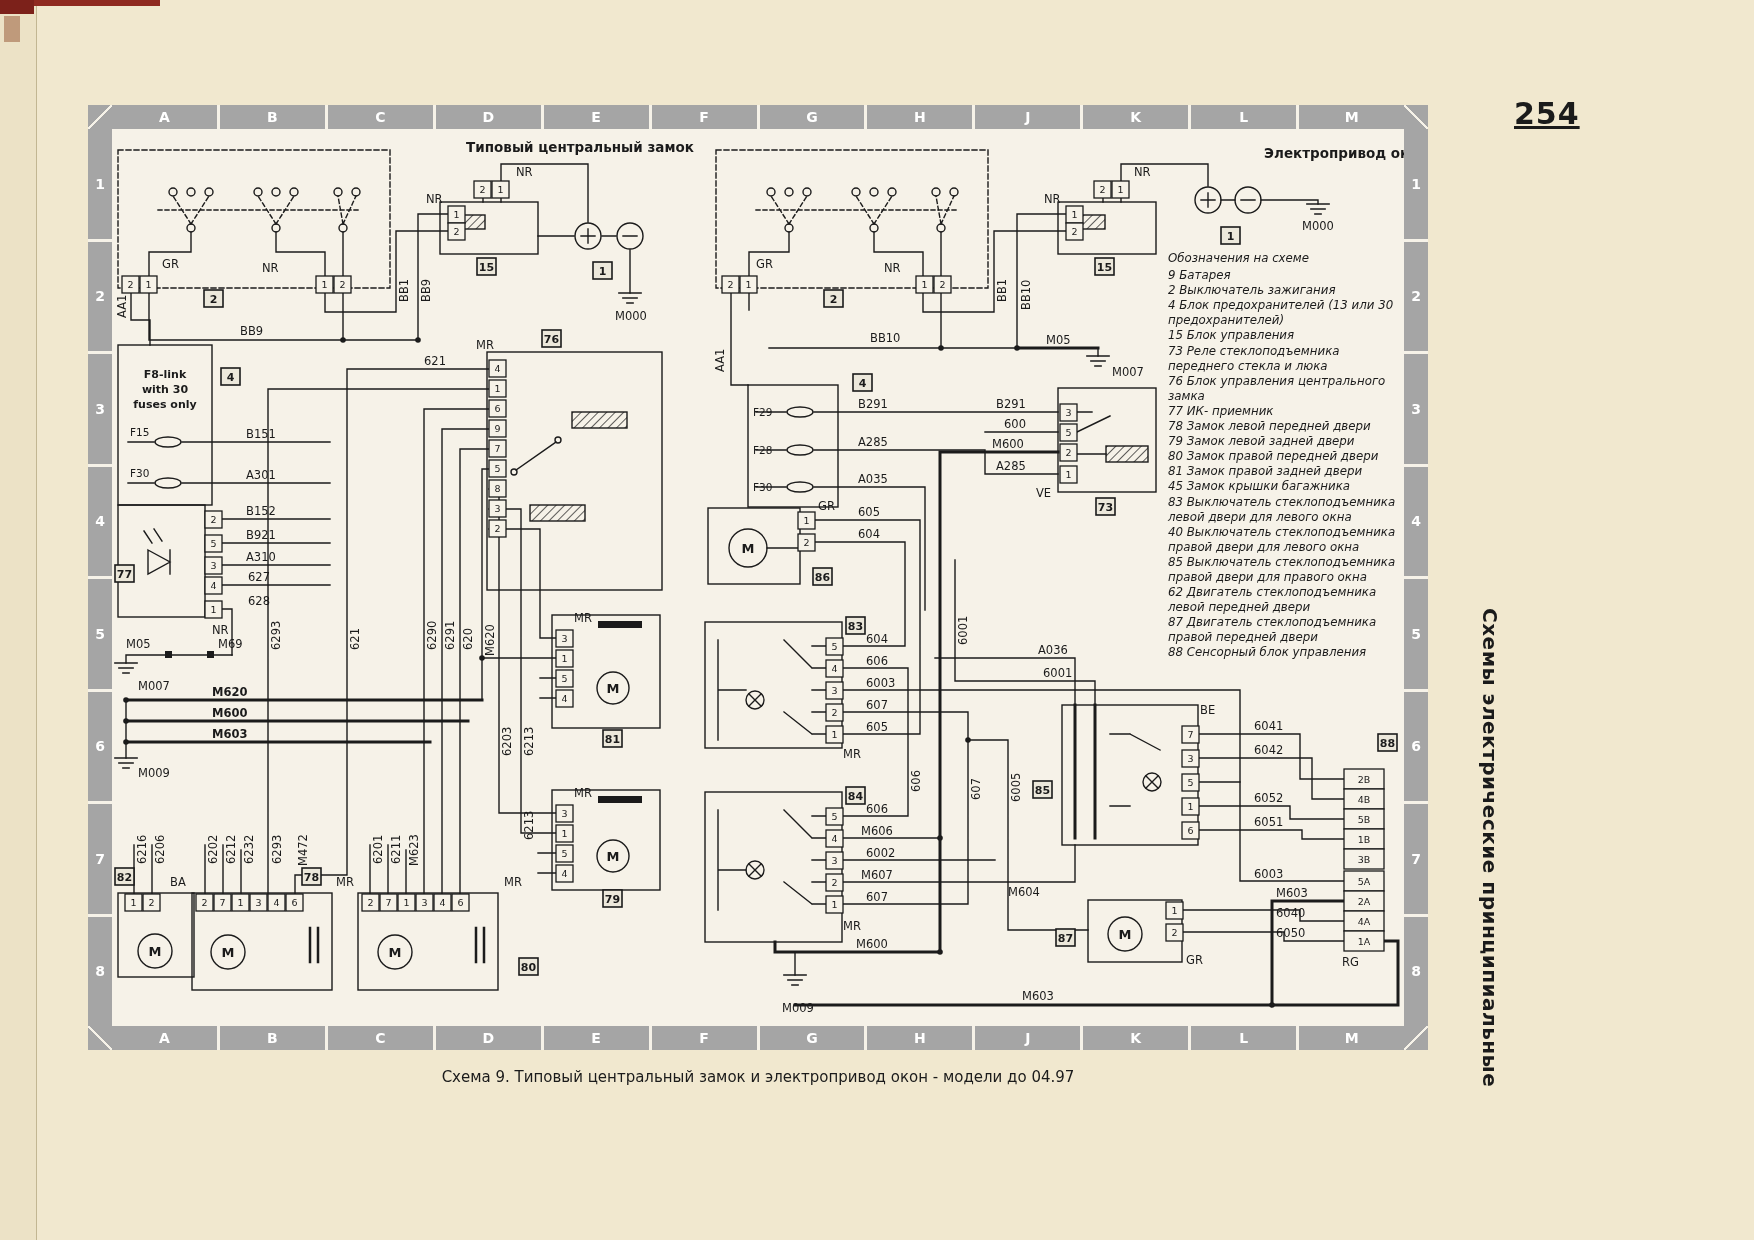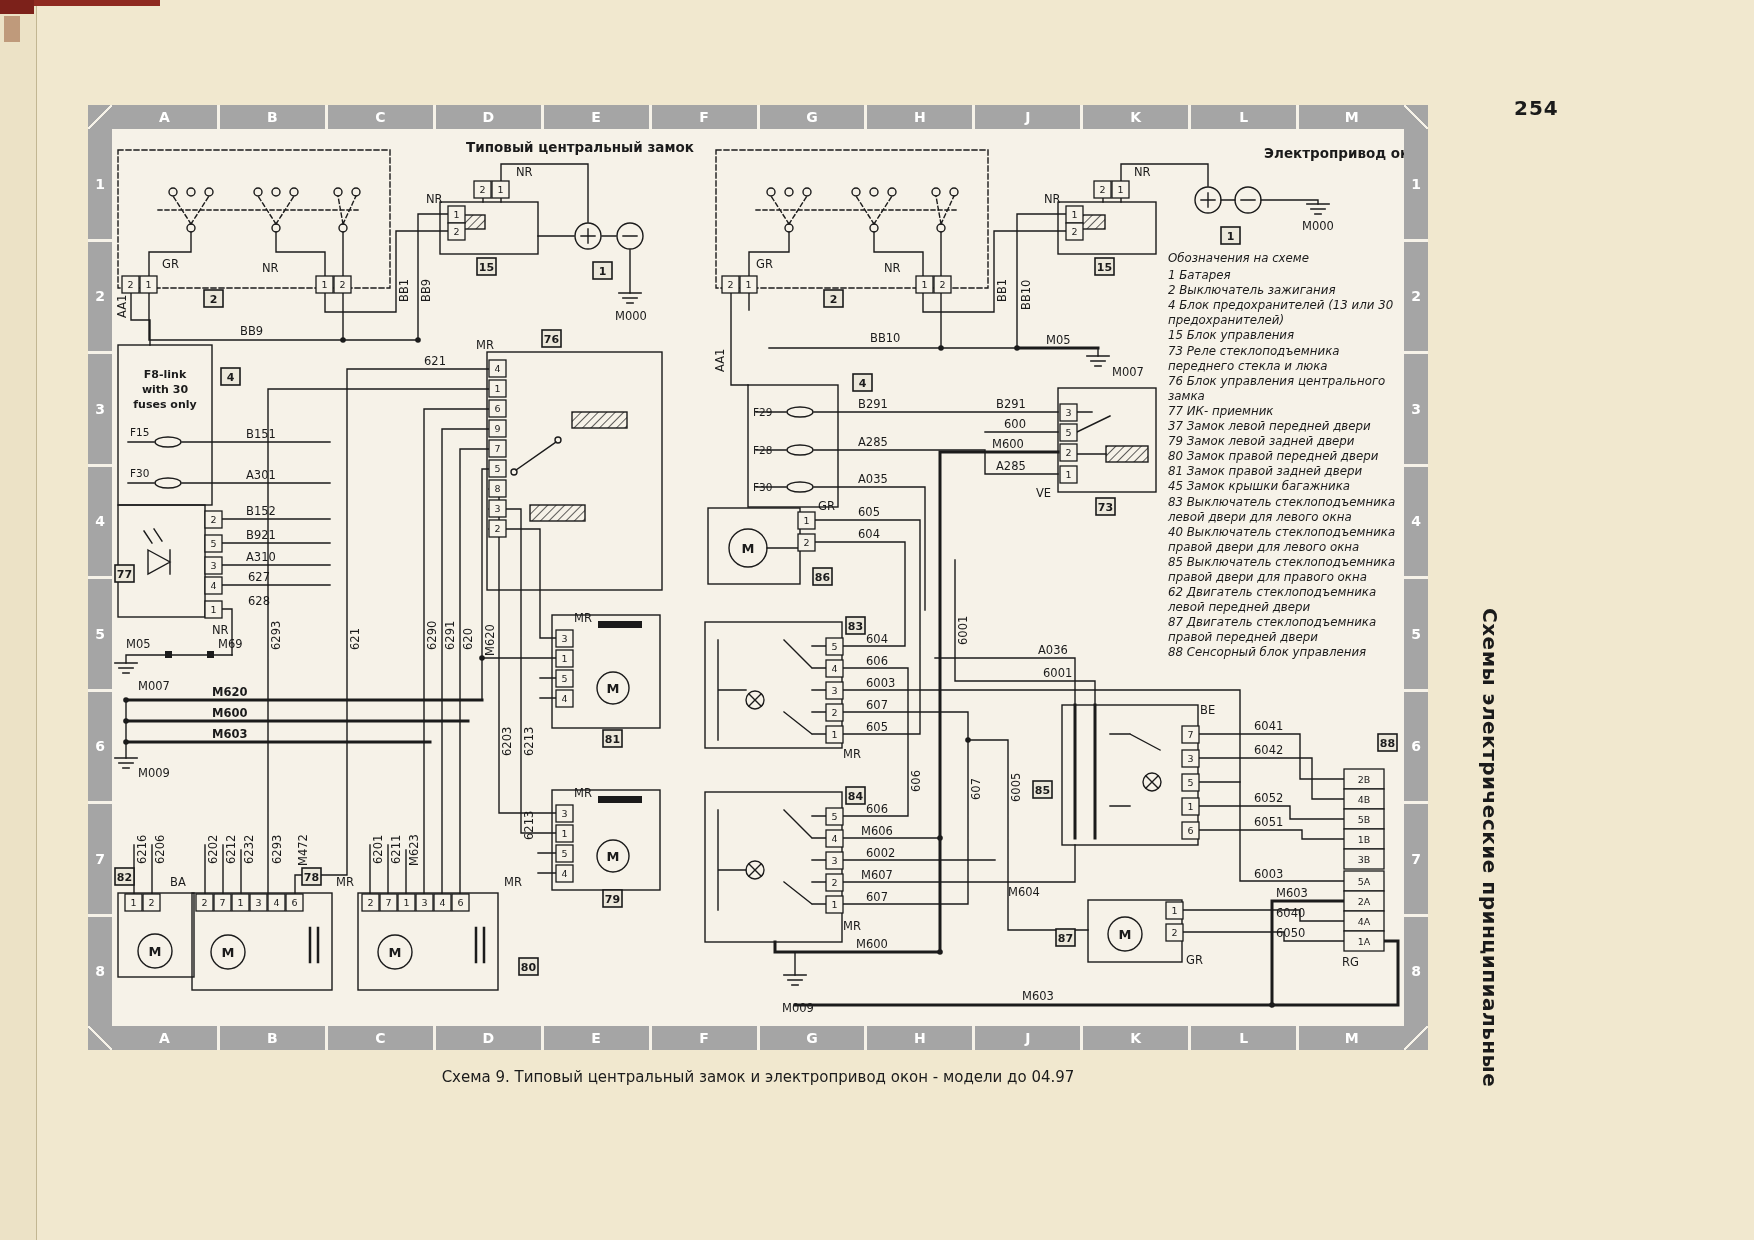--- a/index.html
+++ b/index.html
@@ -21,21 +21,21 @@
           background:linear-gradient(135deg,#a5a5a5 46%,#f6f2e8 46%,#f6f2e8 54%,#a5a5a5 54%);}
   #corner-tl{left:0;top:0;}
   #corner-tr{right:0;top:0;transform:scaleX(-1);}
   #corner-bl{left:0;bottom:0;transform:scaleY(-1);}
   #corner-br{right:0;bottom:0;transform:scale(-1,-1);}
   #schem{position:absolute;left:24px;top:24px;}
   svg text{fill:#1b1b1b;}
   #legend{position:absolute;left:1080px;top:146px;width:236px;font-size:11.8px;line-height:1.28;font-style:italic;}
   .legend-title{margin-bottom:2px;}
   .caption{position:absolute;left:88px;top:1068px;width:1340px;text-align:center;font-weight:normal;font-size:15px;}
-  .page-number{position:absolute;left:1514px;top:96px;font-size:20px;font-weight:bold;letter-spacing:1px;}
+  .page-number{position:absolute;left:1514px;top:96px;font-size:30px;font-weight:bold;letter-spacing:1px;text-decoration:underline;}
   .side-title{position:absolute;left:1478px;top:608px;writing-mode:vertical-rl;font-size:20px;font-weight:bold;letter-spacing:.5px;}
 </style>
 </head>
 <body>
 
 <div class="page">
   <div class="edge-left"></div>
   <div class="scan-top"></div>
   <div class="scan-mark1"></div>
   <div class="scan-mark2"></div>
@@ -635,28 +635,28 @@
           <text x="1342" y="966" font-size="11.5" text-anchor="start" font-weight="normal">RG</text>
           <text x="1186" y="964" font-size="11.5" text-anchor="start" font-weight="normal">GR</text>
           <text x="748" y="553" font-size="13" text-anchor="middle" font-weight="bold">M</text>
           <text x="1125" y="939" font-size="13" text-anchor="middle" font-weight="bold">M</text>
         </g>
     </svg>
 
     <div id="legend">
       <div class="legend-title">Обозначения на схеме</div>
       <div id="legend-items">
-          <div>1 Батарея</div>
+          <div>9 Батарея</div>
           <div>2 Выключатель зажигания</div>
           <div>4 Блок предохранителей (13 или 30 предохранителей)</div>
           <div>15 Блок управления</div>
           <div>73 Реле стеклоподъемника переднего стекла и люка</div>
           <div>76 Блок управления центрального замка</div>
           <div>77 ИК- приемник</div>
-          <div>37 Замок левой передней двери</div>
+          <div>78 Замок левой передней двери</div>
           <div>79 Замок левой задней двери</div>
           <div>80 Замок правой передней двери</div>
           <div>81 Замок правой задней двери</div>
           <div>45 Замок крышки багажника</div>
           <div>83 Выключатель стеклоподъемника левой двери для левого окна</div>
           <div>40 Выключатель стеклоподъемника правой двери для левого окна</div>
           <div>85 Выключатель стеклоподъемника правой двери для правого окна</div>
           <div>62 Двигатель стеклоподъемника левой передней двери</div>
           <div>87 Двигатель стеклоподъемника правой передней двери</div>
           <div>88 Сенсорный блок управления</div>

